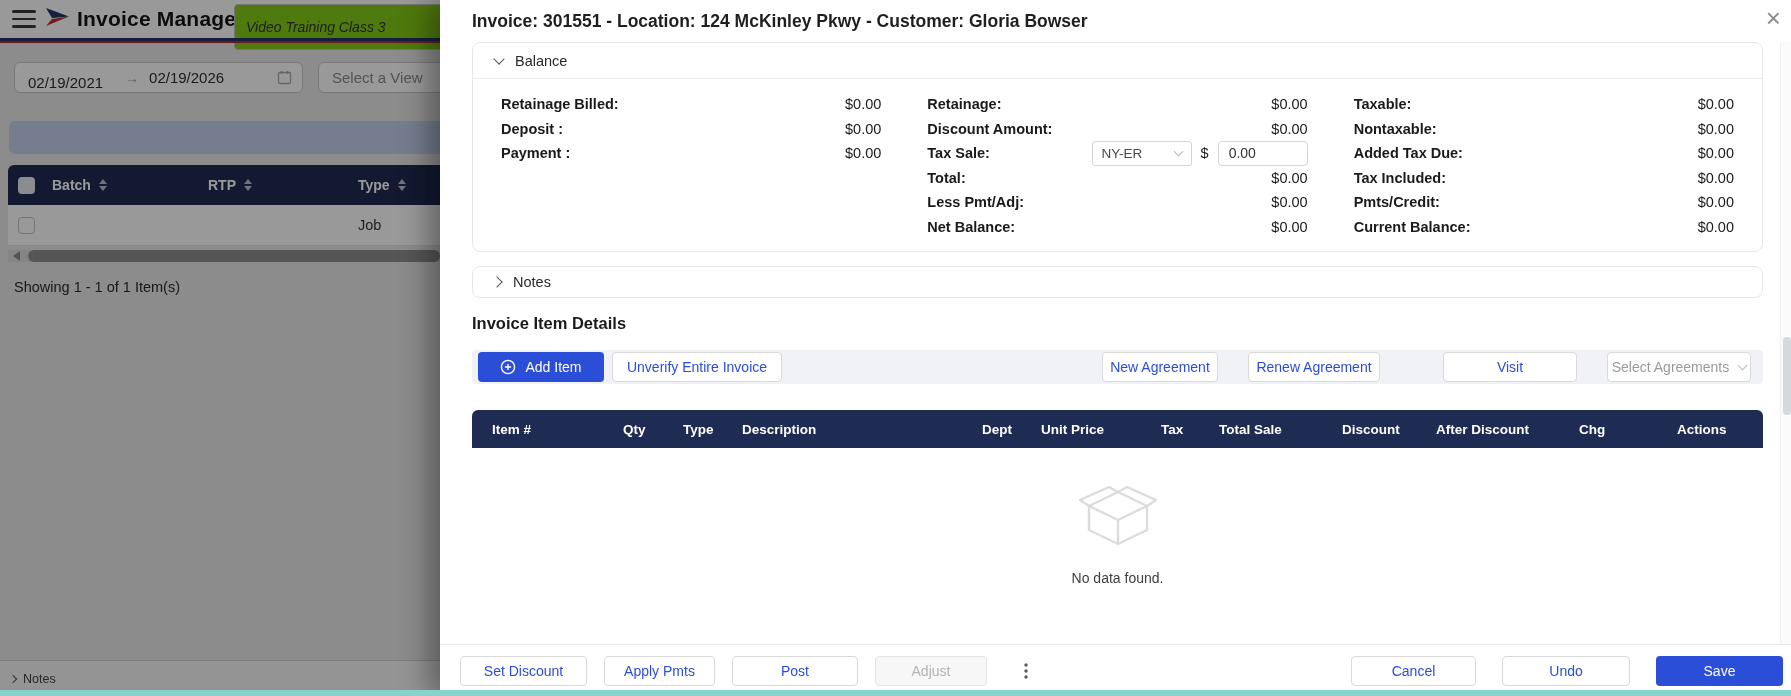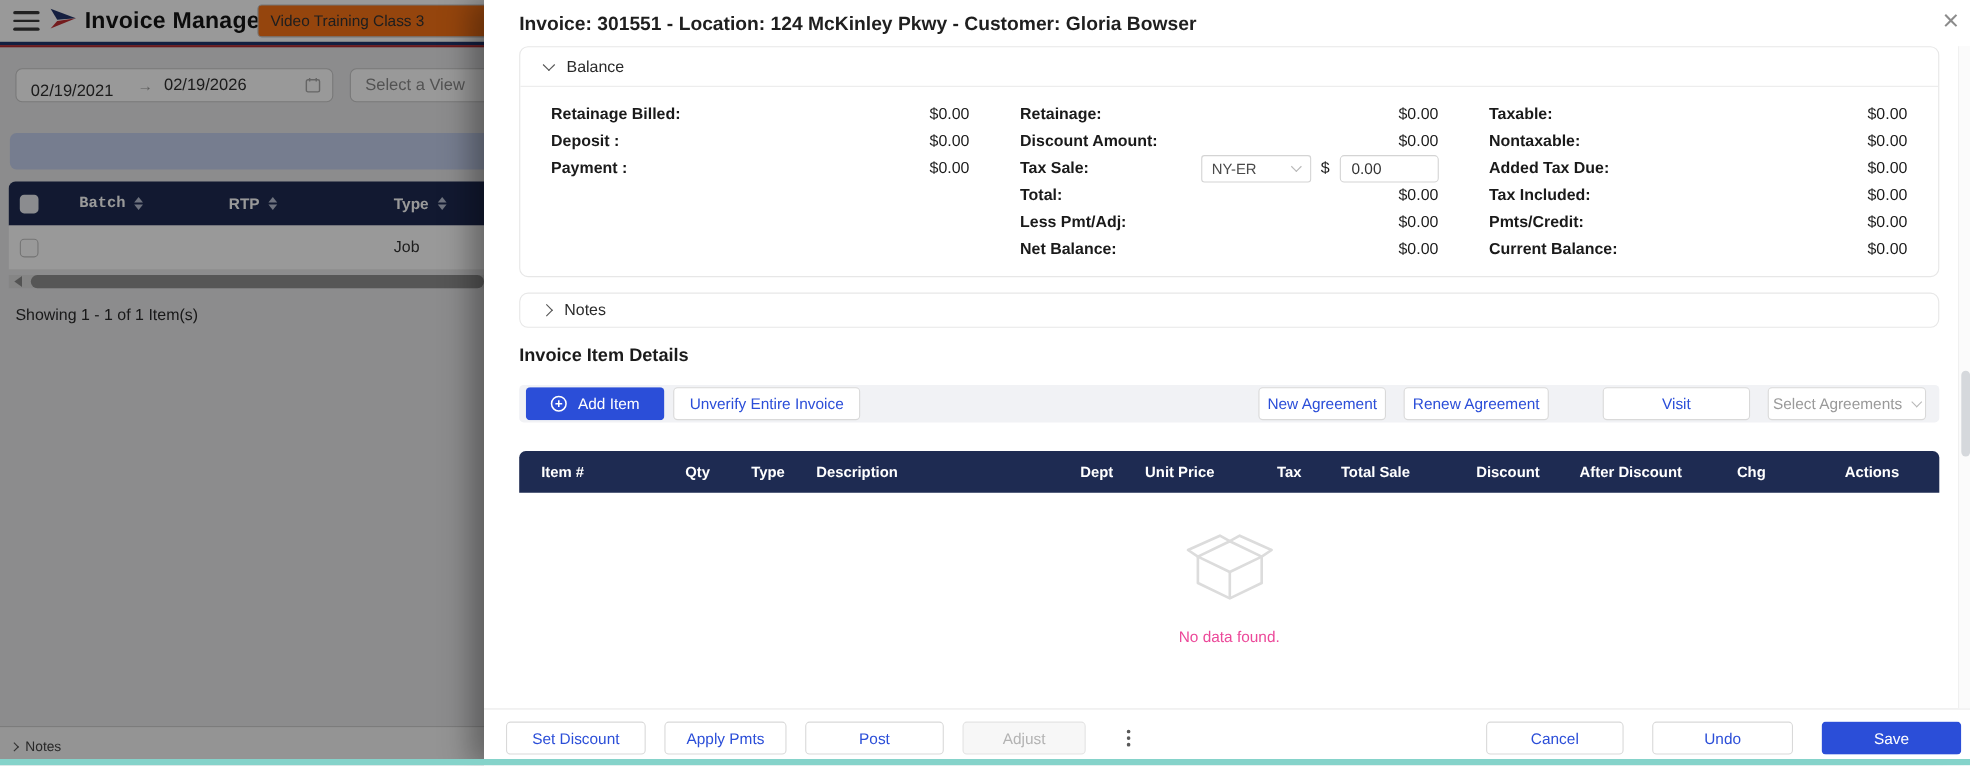--- a/index.html
+++ b/index.html
@@ -6,37 +6,37 @@
   body { font-family:"Liberation Sans", sans-serif; background:#fff; }
   .stage { position:relative; width:1791px; height:696px; overflow:hidden; background:#fff; }
 
   
   .app { position:absolute; left:0; top:0; width:440px; height:696px; background:#e9e9eb; overflow:hidden; }
   .app-header { position:absolute; left:0; top:0; width:100%; height:38px; background:#fff; display:flex; align-items:center; }
   .hamburger { width:24px; height:18px; margin-left:12px; display:flex; flex-direction:column; justify-content:space-between; cursor:pointer; }
   .hamburger i { display:block; height:2.6px; background:#3a3a3a; border-radius:2px; }
   .logo { margin-left:8px; }
   .app-title { margin-left:6px; font-size:21px; font-weight:800; color:#151515; letter-spacing:.2px; white-space:nowrap; }
-  .tab { position:absolute; left:234px; top:4px; width:215px; height:30px; border:1px solid #c4c4c4; border-radius:4px; background:#f97316; display:flex; align-items:center; padding-left:11px; font-size:14px; color:#333; }
+  .tab { position:absolute; left:234px; top:4px; width:215px; height:46px; border:1px solid #c4c4c4; border-radius:4px; background:#84cc16; display:flex; align-items:center; padding-left:11px; font-size:14px; color:#333;font-style:italic; }
   .stripe-navy { position:absolute; left:0; top:38px; width:100%; height:3px; background:var(--brand-navy-stripe); }
   .stripe-red  { position:absolute; left:0; top:41px; width:100%; height:2px; background:var(--brand-red-stripe); }
 
   .daterange { position:absolute; left:14px; top:62px; width:289px; height:31px; background:#fff; border:1px solid #c9c9c9; border-radius:6px; display:flex; align-items:center; font-size:15px; color:#2f2f2f; }
   .daterange .d1 { margin-left:13px;margin-top:10px; }
   .daterange .arr { margin:0 10px 0 22px; color:#9a9a9a; font-size:14px; }
   .daterange .cal { margin-left:auto; margin-right:10px; display:flex; }
   .viewsel { position:absolute; left:318px; top:62px; width:160px; height:31px; background:#fff; border:1px solid #c9c9c9; border-radius:6px; display:flex; align-items:center; padding-left:13px; font-size:15px; color:#8a8a8a; }
 
   .toolbar-band { position:absolute; left:9px; top:121px; width:440px; height:33px; background:var(--toolbar-band); border-radius:6px; }
 
   .grid-header { position:absolute; left:8px; top:165px; width:440px; height:40px; background:var(--navy-header); border-radius:6px 0 0 0; display:flex; align-items:center; color:#fff; font-weight:700; font-size:14px; }
   .cb { width:17px; height:17px; border-radius:4px; }
   .cb.hdr { background:#e8eaef; margin-left:10px; }
   .cb.row { background:#fff; border:1.5px solid #c2c2c2; margin-left:10px; }
-  .col-batch { position:absolute; left:64px; display:flex; align-items:center;font-family:Liberation Mono, monospace; }
+  .col-batch { position:absolute; left:44px; display:flex; align-items:center; }
   .col-rtp   { position:absolute; left:200px; display:flex; align-items:center; }
   .col-type  { position:absolute; left:350px; display:flex; align-items:center; }
   .sort { display:inline-flex; flex-direction:column; gap:2.5px; margin-left:8px; }
   .sort .up { width:0; height:0; border-left:4.5px solid transparent; border-right:4.5px solid transparent; border-bottom:5px solid #b9c0d4; }
   .sort .dn { width:0; height:0; border-left:4.5px solid transparent; border-right:4.5px solid transparent; border-top:5px solid #b9c0d4; }
   .grid-row { position:absolute; left:8px; top:205px; width:440px; height:41px; background:#fff; border-bottom:1px solid #e2e2e2; display:flex; align-items:center; font-size:14.5px; color:#333; }
   .grid-row .cell-type { position:absolute; left:350px; }
   .hscroll { position:absolute; left:8px; top:250px; width:432px; height:12px; background:#dedede; display:flex; align-items:center; }
   .hscroll .larr { width:0; height:0; border-top:5px solid transparent; border-bottom:5px solid transparent; border-right:7px solid #8b8b8b; margin-left:5px; }
   .hscroll .thumb { margin-left:8px; height:12px; width:412px; background:#8f8f8f; border-radius:6px; }
@@ -72,27 +72,27 @@
 
   .items-heading { margin-top:16px; font-size:16.5px; font-weight:700; color:#1b1b1b; height:22px; }
 
   .items-toolbar { margin-top:14px; height:34px; background:#f1f2f5; border-radius:4px; display:flex; align-items:center; padding:0 12px 0 6px; gap:8px; }
   .btn { height:30px; border-radius:4px; font-size:14px; display:inline-flex; align-items:center; justify-content:center; cursor:pointer; border:1px solid transparent; background:#fff; font-family:"Liberation Sans", sans-serif; }
   .btn.primary { background:var(--accent); color:#fff; gap:9px; }
   .btn.ghost { border-color:#d9d9d9; color:var(--accent); }
   .btn.dropdown { border-color:#d9d9d9; color:#9a9a9a; gap:10px; }
   .btn.disabled { border-color:#e3e3e3; background:#f7f7f7; color:#b3b3b3; cursor:default; }
   .w-additem { width:126px; } .w-unverify { width:170px; }
-  .spacer { margin-left:auto; display:flex; gap:16px; }
+  .spacer { margin-left:auto; display:flex; gap:30px; }
   .w-newagr { width:116px; } .w-renew { width:132px; } .w-visit { width:134px;margin-left:33px; } .w-selagr { width:144px; }
 
   .items-header { margin-top:26px; height:38px; background:var(--navy-header); border-radius:6px 6px 0 0; display:grid; grid-template-columns:131px 60px 59px 240px 59px 120px 58px 123px 94px 143px 98px auto; align-items:center; padding-left:20px; color:#fff; font-size:13.5px; font-weight:700; }
 
   .empty { text-align:center; margin-top:36px; }
-  .empty .txt { margin-top:14px; font-size:14px; color:#ec4899; }
+  .empty .txt { margin-top:14px; font-size:14px; color:#404040; }
 
   .drawer-footer { position:absolute; left:0; bottom:0; width:100%; height:52px; background:#fff; border-top:1px solid #e8e8e8; display:flex; align-items:center; padding:0 8px 0 20px; }
   .foot-left { display:flex; gap:17px; align-items:center; }
   .w-setdisc { width:127px; } .w-applypmts { width:111px; } .w-post { width:126px; } .w-adjust { width:112px; }
   .kebab { margin-left:20px; display:flex; cursor:pointer; }
   .foot-right { margin-left:auto; display:flex; gap:26px; }
   .w-cancel { width:125px; } .w-undo { width:128px; } .w-save { width:127px; }
 
   .vscroll { position:absolute; right:0; top:42px; width:11px; height:602px; background:#fbfbfb; border-left:1px solid #f0f0f0; }
   .vscroll .thumb { position:absolute; left:1.5px; top:295px; width:8px; height:78px; background:#d5d8dc; border-radius:4px; }

